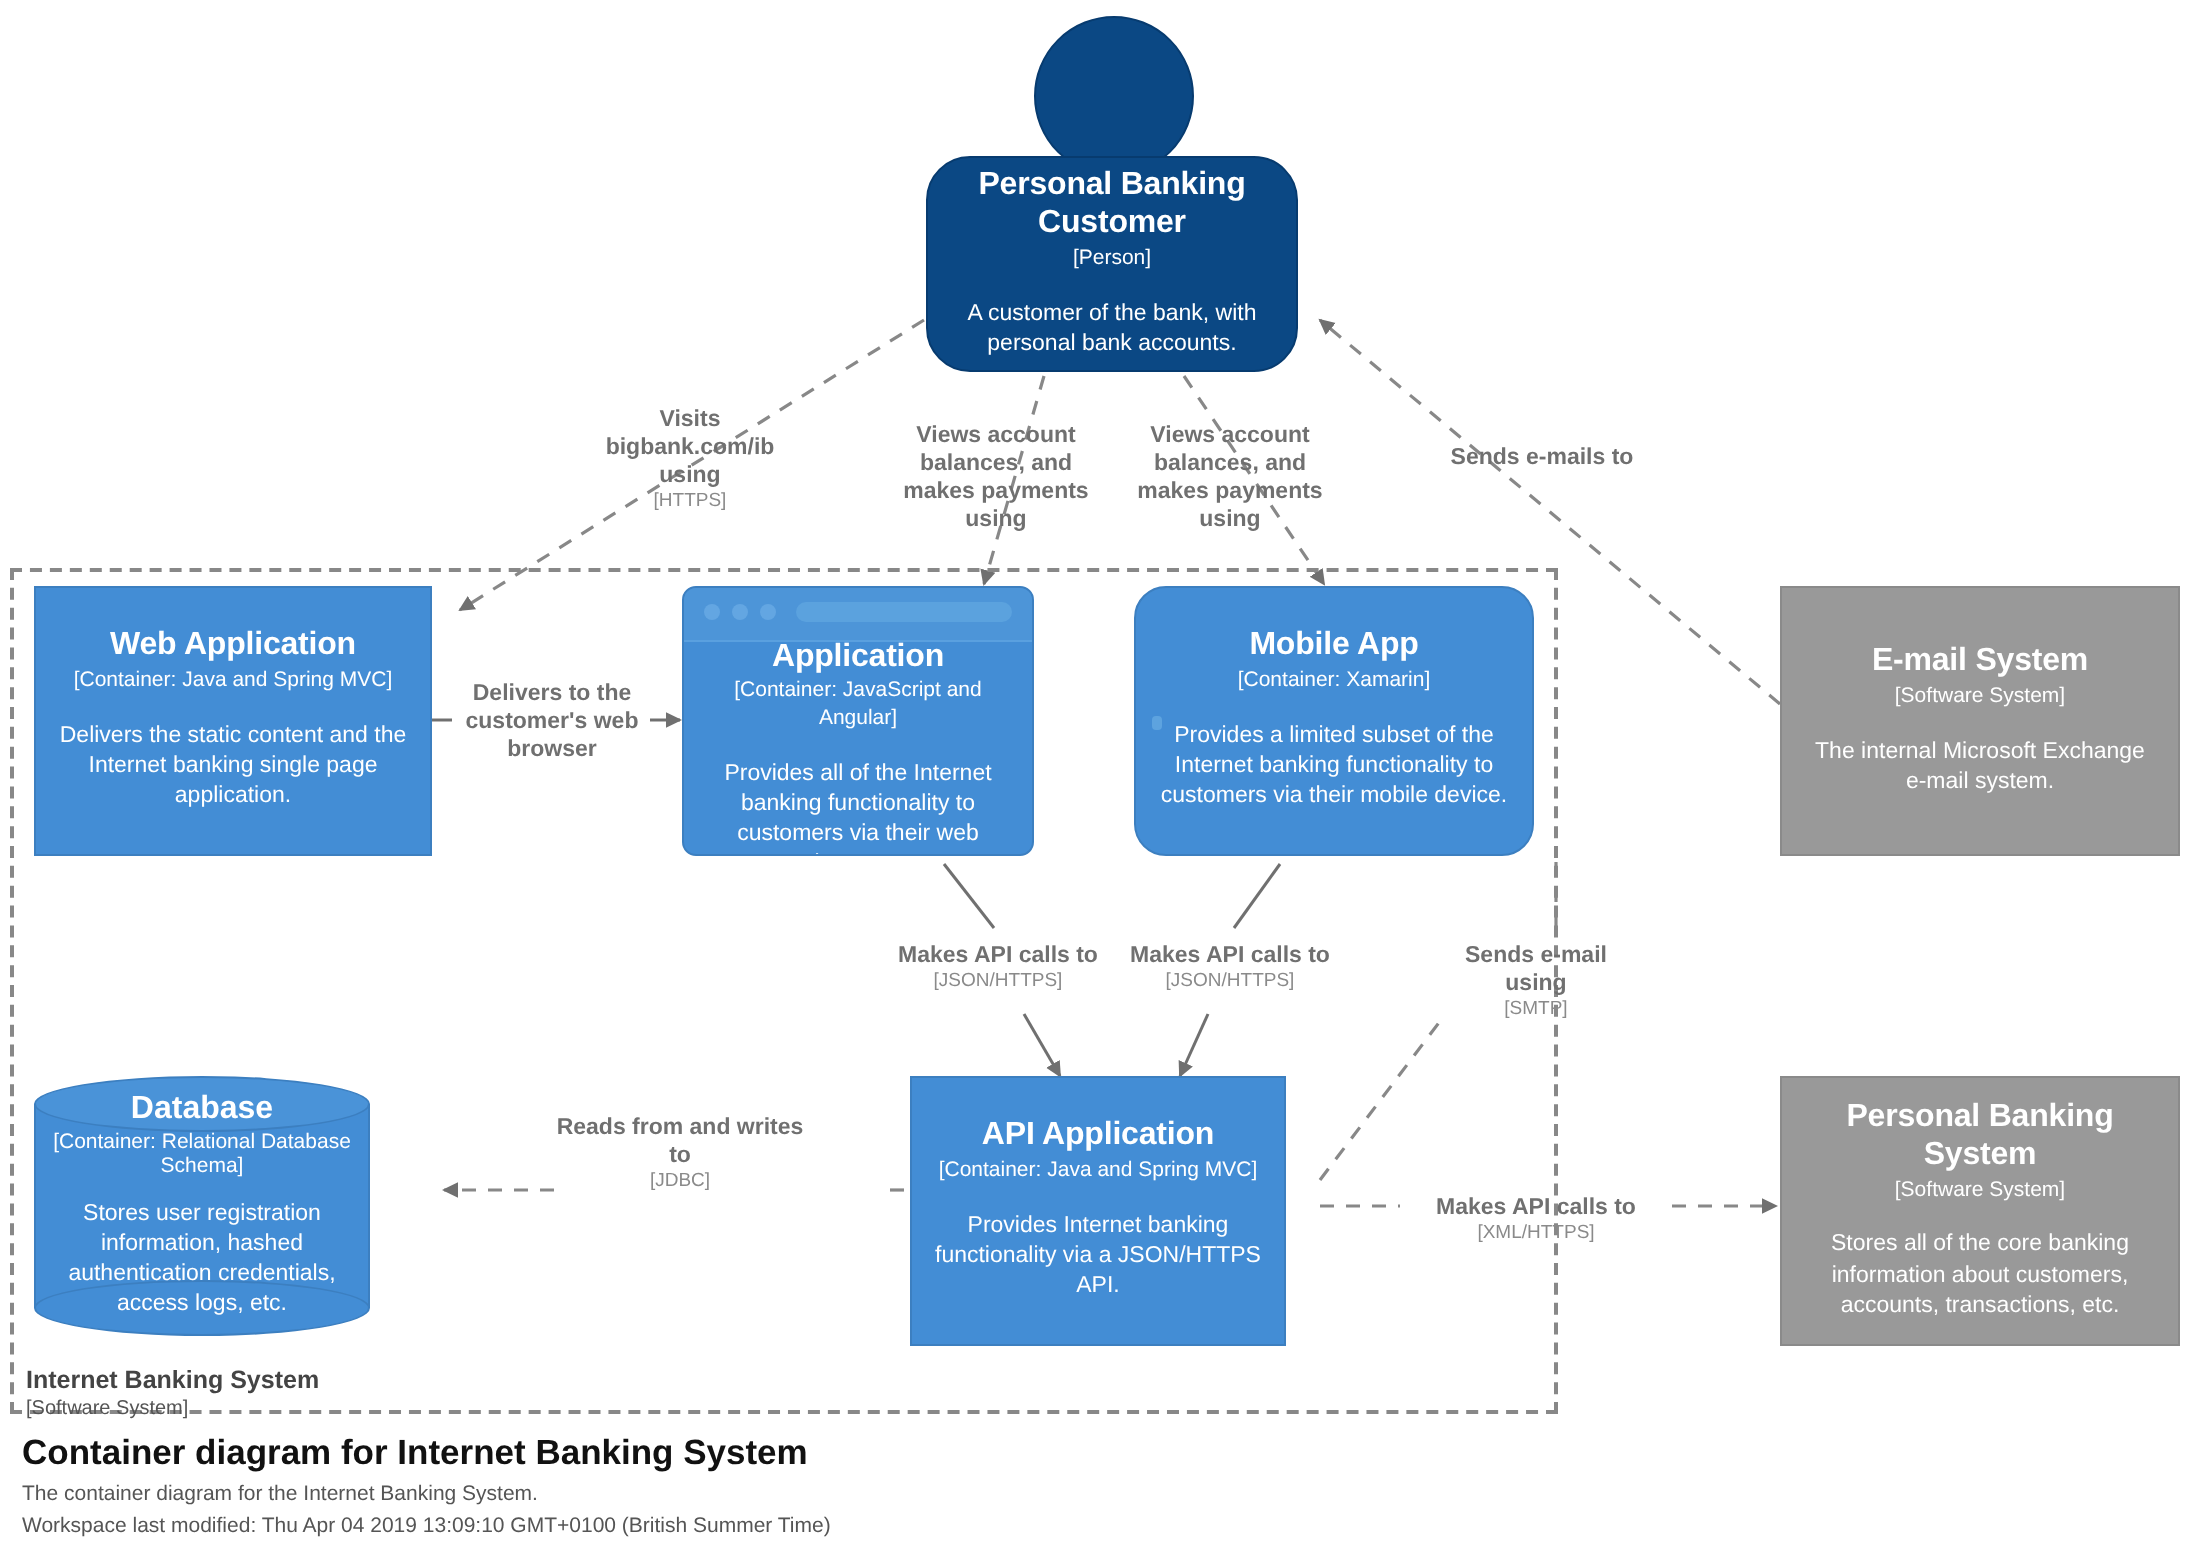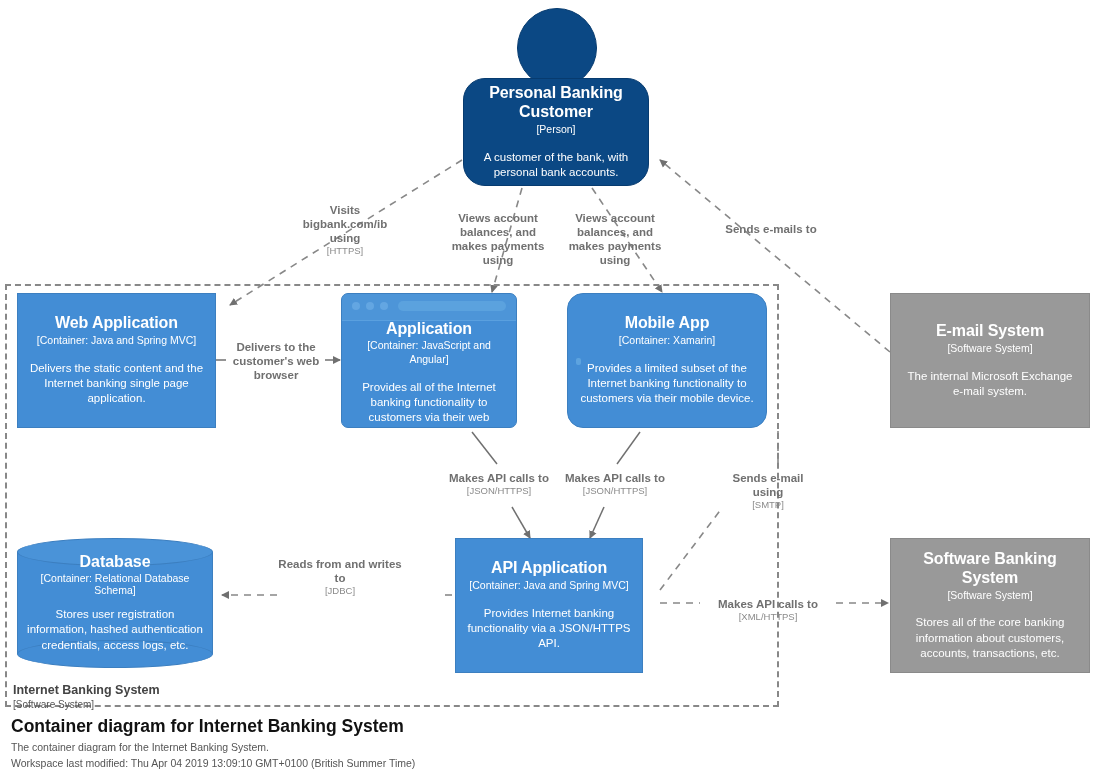--- a/index.html
+++ b/index.html
@@ -310,39 +310,39 @@
     <div class="n-tech">[Container: Xamarin]</div>
     <div class="n-desc">Provides a limited subset of the Internet banking functionality to customers via their mobile device.</div>
   </div>
 
   <div class="node rect-grey" style="left:890px; top:293px; width:200px; height:135px;">
     <div class="n-name">E-mail System</div>
     <div class="n-tech">[Software System]</div>
     <div class="n-desc">The internal Microsoft Exchange e-mail system.</div>
   </div>
 
-  <div class="cyl" style="left:17px; top:538px; width:196px; height:130px;">
+  <div class="cyl" style="left:17px; top:538px; width:168px; height:130px;">
     <div class="cyl-body" style="top:14px; bottom:14px;"></div>
     <div class="cyl-bottom"></div>
     <div class="cyl-top"></div>
     <div class="cyl-content">
       <div class="n-name" style="font-weight:bold; font-size:16px;">Database</div>
       <div class="n-tech" style="font-size:10.5px; margin-top:1px;">[Container: Relational Database Schema]</div>
       <div class="n-desc" style="font-size:11.5px; margin-top:11px; line-height:1.32;">Stores user registration information, hashed authentication credentials, access logs, etc.</div>
     </div>
   </div>
 
   <div class="node rect-blue" style="left:455px; top:538px; width:188px; height:135px;">
     <div class="n-name">API Application</div>
     <div class="n-tech">[Container: Java and Spring MVC]</div>
     <div class="n-desc">Provides Internet banking functionality via a JSON/HTTPS API.</div>
   </div>
 
   <div class="node rect-grey" style="left:890px; top:538px; width:200px; height:135px;">
-    <div class="n-name">Software Banking System</div>
+    <div class="n-name">Personal Banking System</div>
     <div class="n-tech">[Software System]</div>
     <div class="n-desc">Stores all of the core banking information about customers, accounts, transactions, etc.</div>
   </div>
 
   <div class="edge-label" style="left:292px; top:203px; width:106px;">
     <span>Visits bigbank.com/ib using</span>
     <div class="e-tech">[HTTPS]</div>
   </div>
 
   <div class="edge-label" style="left:443px; top:211px; width:110px;">

